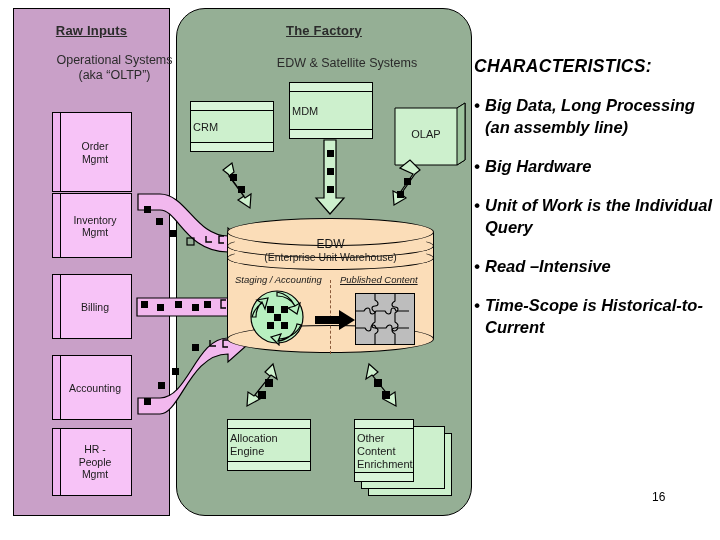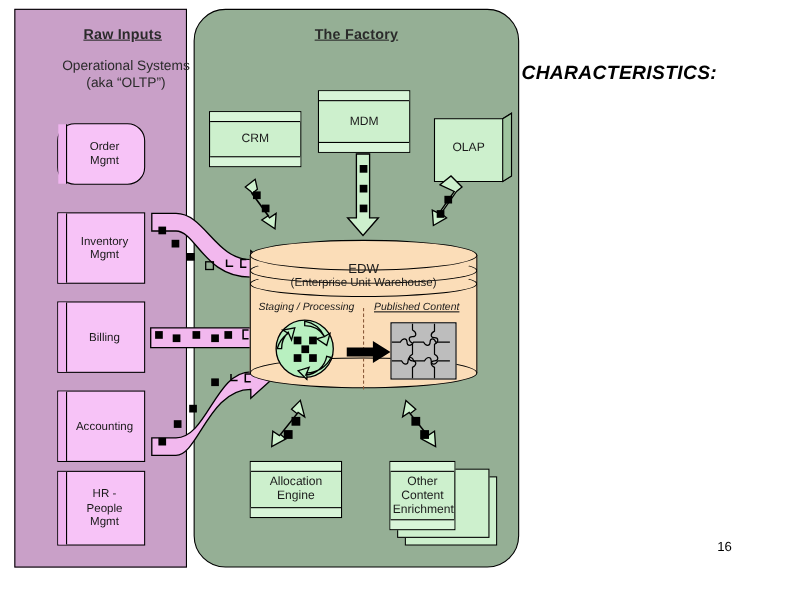--- a/index.html
+++ b/index.html
@@ -31,21 +31,21 @@
         background:rgba(0,0,0,0.18);z-index:-1;}
 
   
   .gcard{position:absolute;box-sizing:border-box;border:1px solid #000;
          background:#cdf0cd;}
   .gcard .bandtop{position:absolute;left:0;right:0;top:0;height:8px;
          border-bottom:1px solid #000;background:#d9f5d9;}
   .gcard .bandbot{position:absolute;left:0;right:0;bottom:0;height:8px;
          border-top:1px solid #000;background:#d9f5d9;}
   .gcard .lbl{position:absolute;left:2px;right:2px;top:50%;
-         transform:translateY(-50%);text-align:center;font-size:11px;
+         transform:translateY(-50%);text-align:left;font-size:11px;
          color:#1a1a1a;line-height:13px;}
 
   
   #edw{position:absolute;left:227px;top:218px;width:207px;height:135px;}
   #edw .body{position:absolute;left:0;top:14px;width:207px;height:107px;
       background:#fbddb8;border-left:1px solid #000;border-right:1px solid #000;
       box-sizing:border-box;}
   #edw .topcap{position:absolute;left:0;top:0;width:207px;height:28px;
       background:#fbddb8;border:1px solid #000;border-radius:50%/50%;
       box-sizing:border-box;}
@@ -87,28 +87,28 @@
 
   .svgabs{position:absolute;left:0;top:0;width:720px;height:540px;
           pointer-events:none;overflow:visible;}
 </style>
 </head>
 <body>
 
 <div id="stage">
 
   <div class="panel" id="raw-panel">
-    <div class="panel-title" style="top:14px;margin-left:20px;">Raw Inputs</div>
+    <div class="panel-title" style="top:14px;">Raw Inputs</div>
     <div class="panel-sub" style="top:44px;">
       <div>Operational Systems</div>
       <div>(aka “OLTP”)</div>
     </div>
   </div>
 
-  <div class="card" style="left:52px;top:112px;width:80px;height:56px;border-radius:16px;">
+  <div class="card" style="left:52px;top:112px;width:80px;height:80px;">
     <div class="shadow"></div>
     <div class="lside"></div>
     <div class="lbl">Order<br>Mgmt</div>
   </div>
 
   <div class="card" style="left:52px;top:193px;width:80px;height:65px;">
     <div class="shadow"></div>
     <div class="lside"></div>
     <div class="lbl">Inventory<br>Mgmt</div>
   </div>
@@ -126,20 +126,21 @@
   </div>
 
   <div class="card" style="left:52px;top:428px;width:80px;height:68px;">
     <div class="shadow"></div>
     <div class="lside"></div>
     <div class="lbl">HR -<br>People<br>Mgmt</div>
   </div>
 
   <div class="panel" id="factory-panel">
     <div class="panel-title" style="top:14px;">The Factory</div>
+    <div class="panel-sub" style="top:47px;">EDW &amp; Satellite Systems</div>
   </div>
 
   <div class="gcard" style="left:190px;top:101px;width:84px;height:51px;">
     <div class="bandtop"></div>
     <div class="bandbot"></div>
     <div class="lbl">CRM</div>
   </div>
 
   <div class="gcard" style="left:289px;top:82px;width:84px;height:57px;">
     <div class="bandtop"></div>
@@ -251,21 +252,21 @@
 
   <div id="edw">
     <div class="body"></div>
     <div class="botcap"></div>
     <div class="ring" style="top:16px;"></div>
     <div class="ring" style="top:28px;"></div>
     <div class="topcap"></div>
     <div id="edw-title">EDW</div>
     <div id="edw-sub">(Enterprise Unit Warehouse)</div>
     <div class="divider"></div>
-    <div class="edwlab" style="left:8px;top:56px;">Staging / Processing</div>
+    <div class="edwlab" style="left:8px;top:56px;">Staging / Accounting</div>
     <div class="edwlab" style="left:113px;top:56px;text-decoration:underline;">Published Content</div>
   </div>
 
   <svg id="recycle" viewBox="0 0 58 58">
     <circle cx="29" cy="29" r="26" fill="#b8f0c0" stroke="#000" stroke-width="1.2"></circle>
     <path d="M29,8 a21,21 0 0 1 18,10 l-7,2 l9,6 l3,-11 l-5,3 A25,25 0 0 0 29,4 Z" fill="#b8f0c0" stroke="#000" stroke-width="1.2"></path>
     <path d="M49,36 a21,21 0 0 1 -19,17 l3,-7 l-10,3 l8,8 l0,-6 A25,25 0 0 0 53,37 Z" fill="#b8f0c0" stroke="#000" stroke-width="1.2"></path>
     <path d="M8,29 a21,21 0 0 1 6,-15 l3,7 l3,-11 l-11,2 l5,3 A25,25 0 0 0 4,29 Z" fill="#b8f0c0" stroke="#000" stroke-width="1.2"></path>
     <rect x="19" y="18" width="7" height="7" fill="#000"></rect>
     <rect x="33" y="18" width="7" height="7" fill="#000"></rect>
@@ -283,16 +284,23 @@
     <g fill="none" stroke="#000" stroke-width="1.1">
       <path d="M0,17 h8 c2,-4 6,-4 6,0 c0,4 4,4 6,0 h9 c2,4 6,4 6,0 c0,-4 4,-4 5,0 h13"></path>
       <path d="M0,34 h9 c2,4 6,4 6,0 c0,-4 4,-4 5,0 h10 c2,-4 6,-4 6,0 c0,4 4,4 6,0 h11"></path>
       <path d="M19,0 v6 c4,2 4,6 0,6 c-4,0 -4,4 0,6 v10 c-4,2 -4,6 0,6 c4,0 4,4 0,6 v10"></path>
       <path d="M39,0 v7 c-4,2 -4,6 0,6 c4,0 4,4 0,6 v9 c4,2 4,6 0,6 c-4,0 -4,4 0,6 v10"></path>
     </g>
   </svg>
 
   <div id="chars">
     <div class="head">CHARACTERISTICS:</div>
+    <ul>
+      <li>Big Data, Long Processing (an assembly line)</li>
+      <li>Big Hardware</li>
+      <li>Unit of Work is the Individual Query</li>
+      <li>Read –Intensive</li>
+      <li>Time-Scope is Historical-to-Current</li>
+    </ul>
   </div>
 
   <div id="pagenum">16</div>
 </div>
 
 </body></html>

